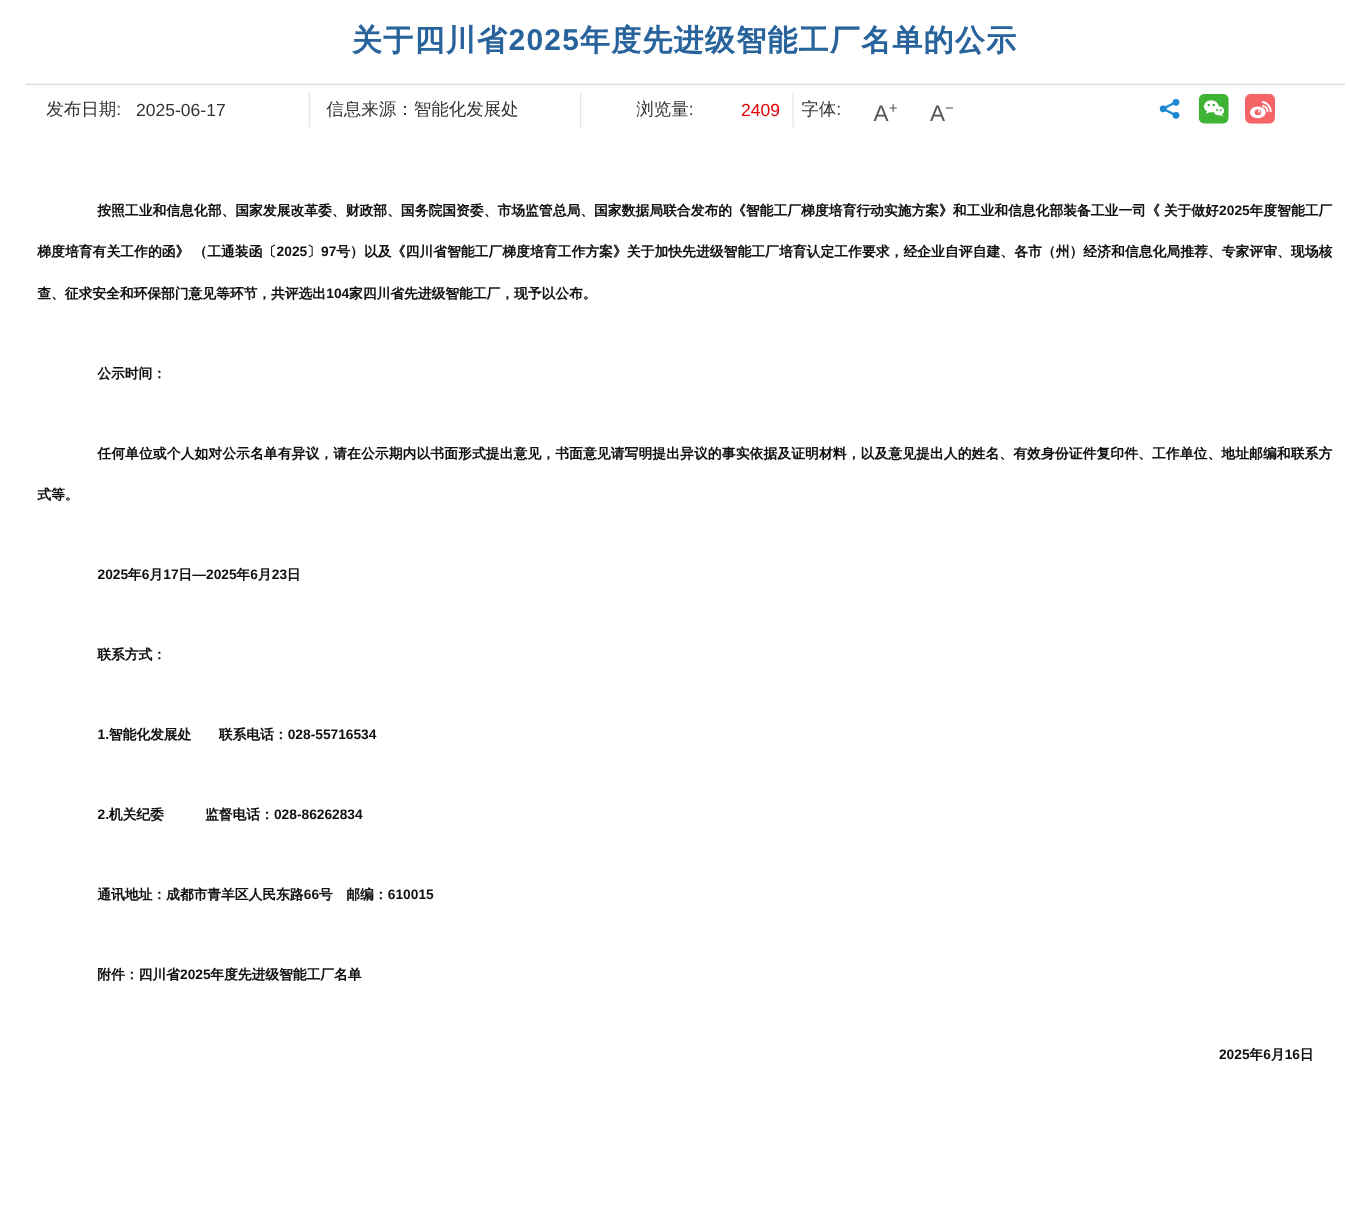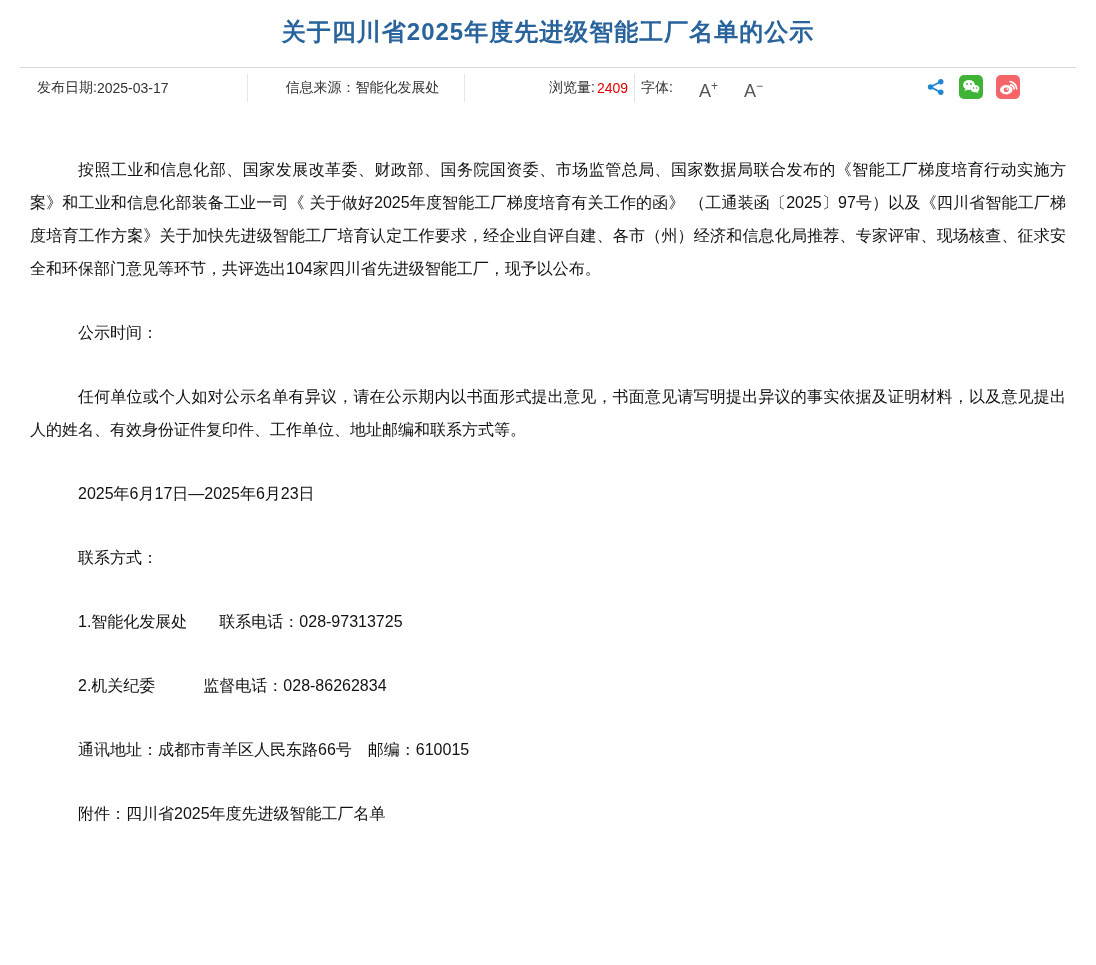--- a/index.html
+++ b/index.html
@@ -16,49 +16,49 @@
     letter-spacing: 1px;
   }
   
   .meta-bar {
     margin: 0 20px; border-top: 1px solid #d9d9d9;
     height: 40px; display: flex; align-items: center;
     font-size: 14px; color: #333; white-space: nowrap;
   }
   .meta-cell { display: flex; align-items: center; height: 28px; box-sizing: border-box; }
   .meta-cell.sep { border-left: 1px solid #e6e6e6; }
-  .cell-date   { width: 227px; padding-left: 17px; }
-  .cell-source { width: 217px; padding-left: 13px; justify-content: center; }
-  .cell-views  { width: 170px; padding-left: 84px; }
+  .cell-date   { width: 227px; padding-left: 17px; gap: 12px; }
+  .cell-source { width: 217px; padding-left: 13px; }
+  .cell-views  { width: 170px; padding-left: 44px; gap: 36px; }
   .cell-font   { padding-left: 6px; }
   .views-num { color: #e60000; margin-left: 2px; }
   .font-btn {
     margin-left: 26px; color: #555; font-size: 18px; line-height: 18px;
     cursor: pointer; user-select: none; background: none; border: none; padding: 0;
     font-family: "Liberation Sans", sans-serif;
   }
   .font-btn sup { font-size: 12px; }
   .share-box { margin-left: auto; padding-right: 56px; display: flex; align-items: center; }
   .share-btn { margin-left: 13px; cursor: pointer; display: inline-flex; border: none; background: none; padding: 0; }
   
-  .content { padding: 45px 30px 0 30px; font-size: 16px; line-height: 33px; color: #111; }
+  .content { padding: 45px 30px 0 30px; font-size: 11px; line-height: 33px; color: #111; font-weight: bold; }
   .content p { margin: 0 0 31px 0; text-indent: 48px; text-align: justify; }
   .content p.right-align { text-align: right; text-indent: 0; padding-right: 15px; }
 </style>
 </head>
 <body>
 
 <header class="title-bar">
   <h1>关于四川省2025年度先进级智能工厂名单的公示</h1>
 </header>
 
 <div class="meta-bar">
   <div class="meta-cell cell-date">
     <span>发布日期:</span>
-      <span>2025-03-17</span>
+      <span>2025-06-17</span>
   </div>
   <div class="meta-cell sep cell-source">
     <span>信息来源：</span>
       <span>智能化发展处</span>
   </div>
   <div class="meta-cell sep cell-views">
     <span>浏览量:</span>
       <span class="views-num">2409</span>
   </div>
   <div class="meta-cell sep cell-font">
@@ -106,17 +106,18 @@
     </button>
   </div>
 </div>
 
 <main class="content">
   <p>按照工业和信息化部、国家发展改革委、财政部、国务院国资委、市场监管总局、国家数据局联合发布的《智能工厂梯度培育行动实施方案》和工业和信息化部装备工业一司《 关于做好2025年度智能工厂梯度培育有关工作的函》 （工通装函〔2025〕97号）以及《四川省智能工厂梯度培育工作方案》关于加快先进级智能工厂培育认定工作要求，经企业自评自建、各市（州）经济和信息化局推荐、专家评审、现场核查、征求安全和环保部门意见等环节，共评选出104家四川省先进级智能工厂，现予以公布。</p>
   <p>公示时间：</p>
   <p>任何单位或个人如对公示名单有异议，请在公示期内以书面形式提出意见，书面意见请写明提出异议的事实依据及证明材料，以及意见提出人的姓名、有效身份证件复印件、工作单位、地址邮编和联系方式等。</p>
   <p>2025年6月17日—2025年6月23日</p>
   <p>联系方式：</p>
-  <p>1.智能化发展处　　联系电话：028-97313725</p>
+  <p>1.智能化发展处　　联系电话：028-55716534</p>
   <p>2.机关纪委　　　监督电话：028-86262834</p>
   <p>通讯地址：成都市青羊区人民东路66号　邮编：610015</p>
   <p>附件：四川省2025年度先进级智能工厂名单</p>
+  <p class="right-align">2025年6月16日</p>
 </main>
 
 </body></html>

